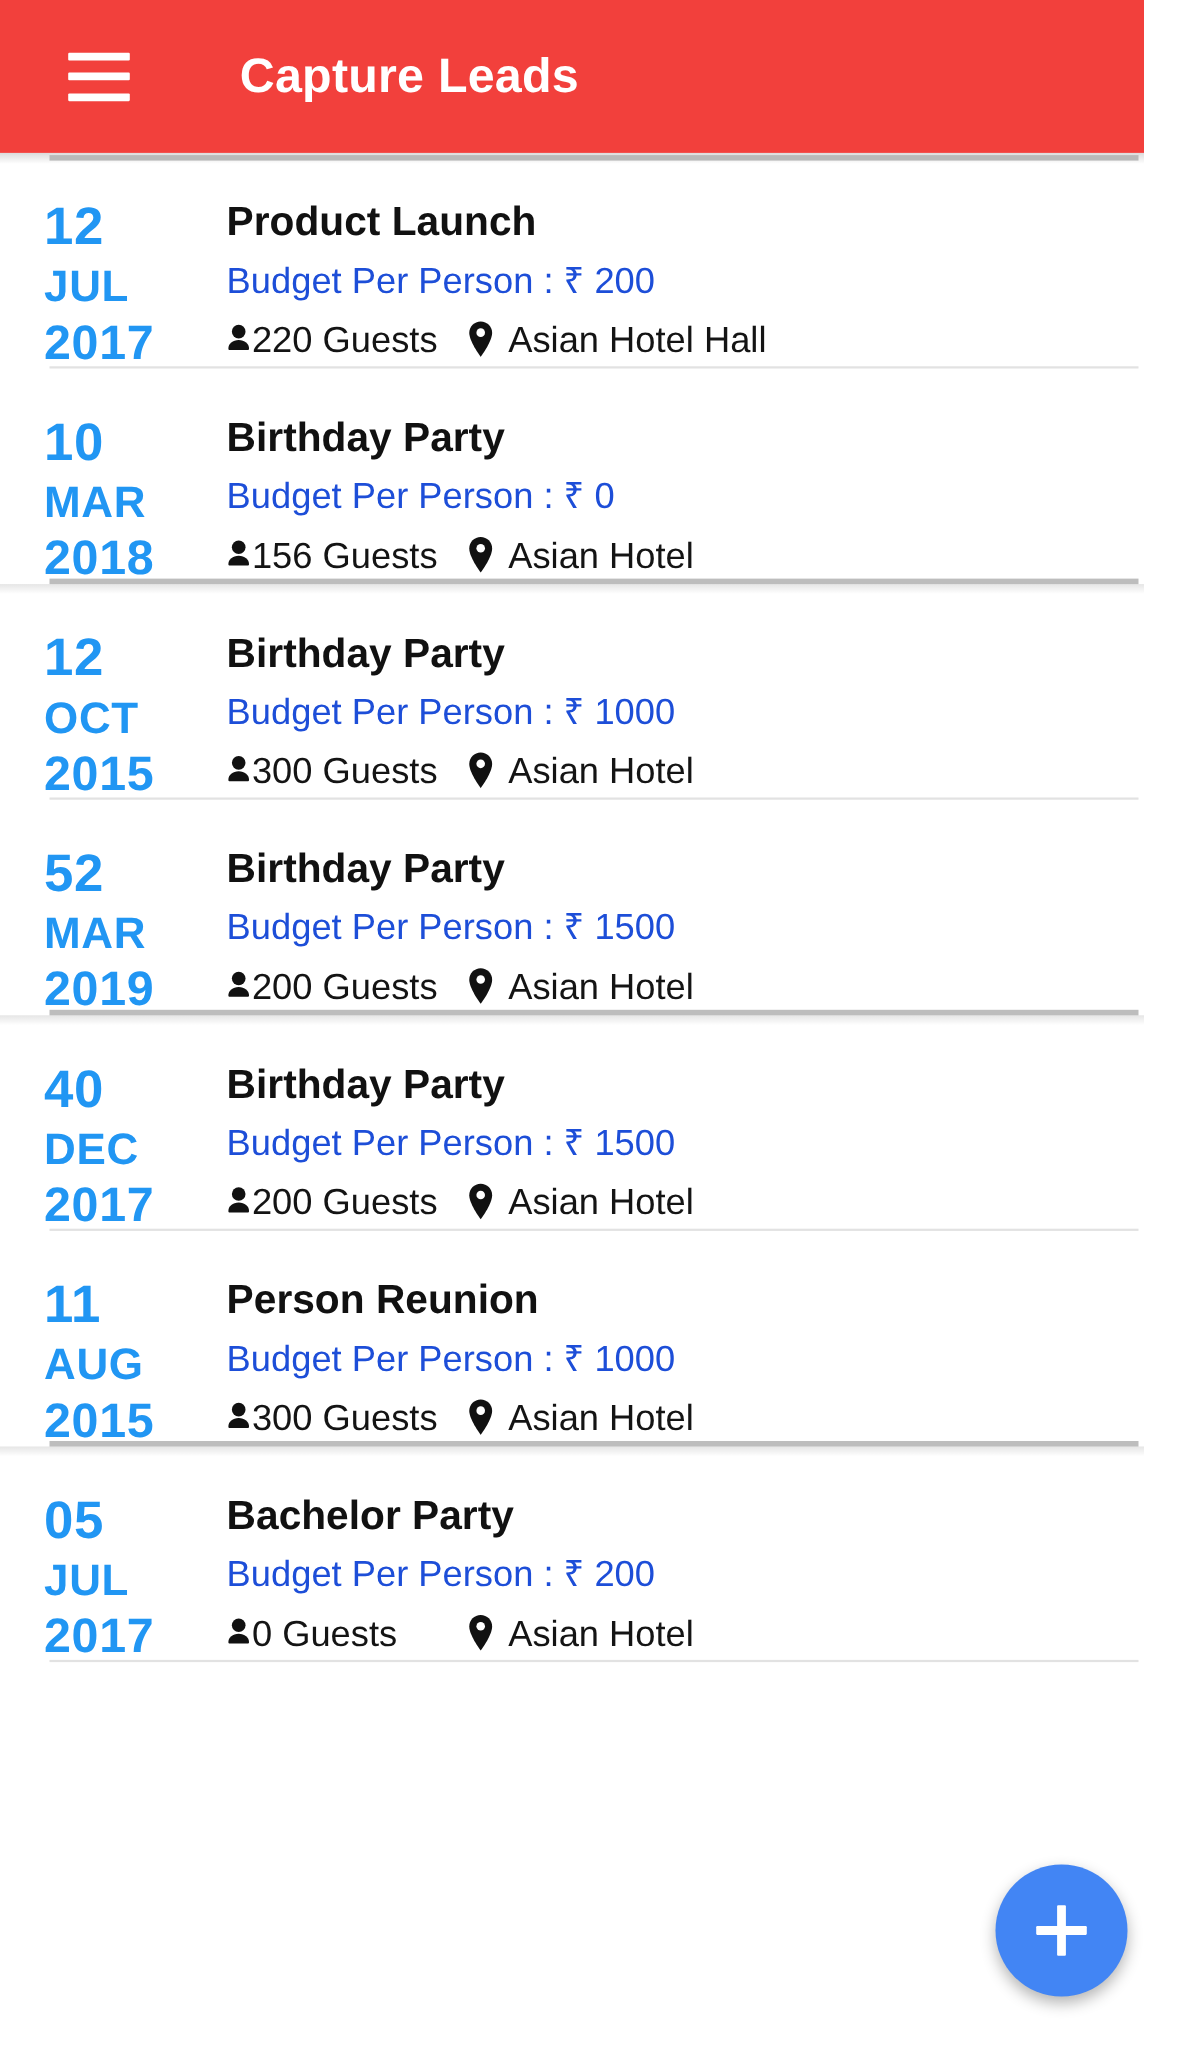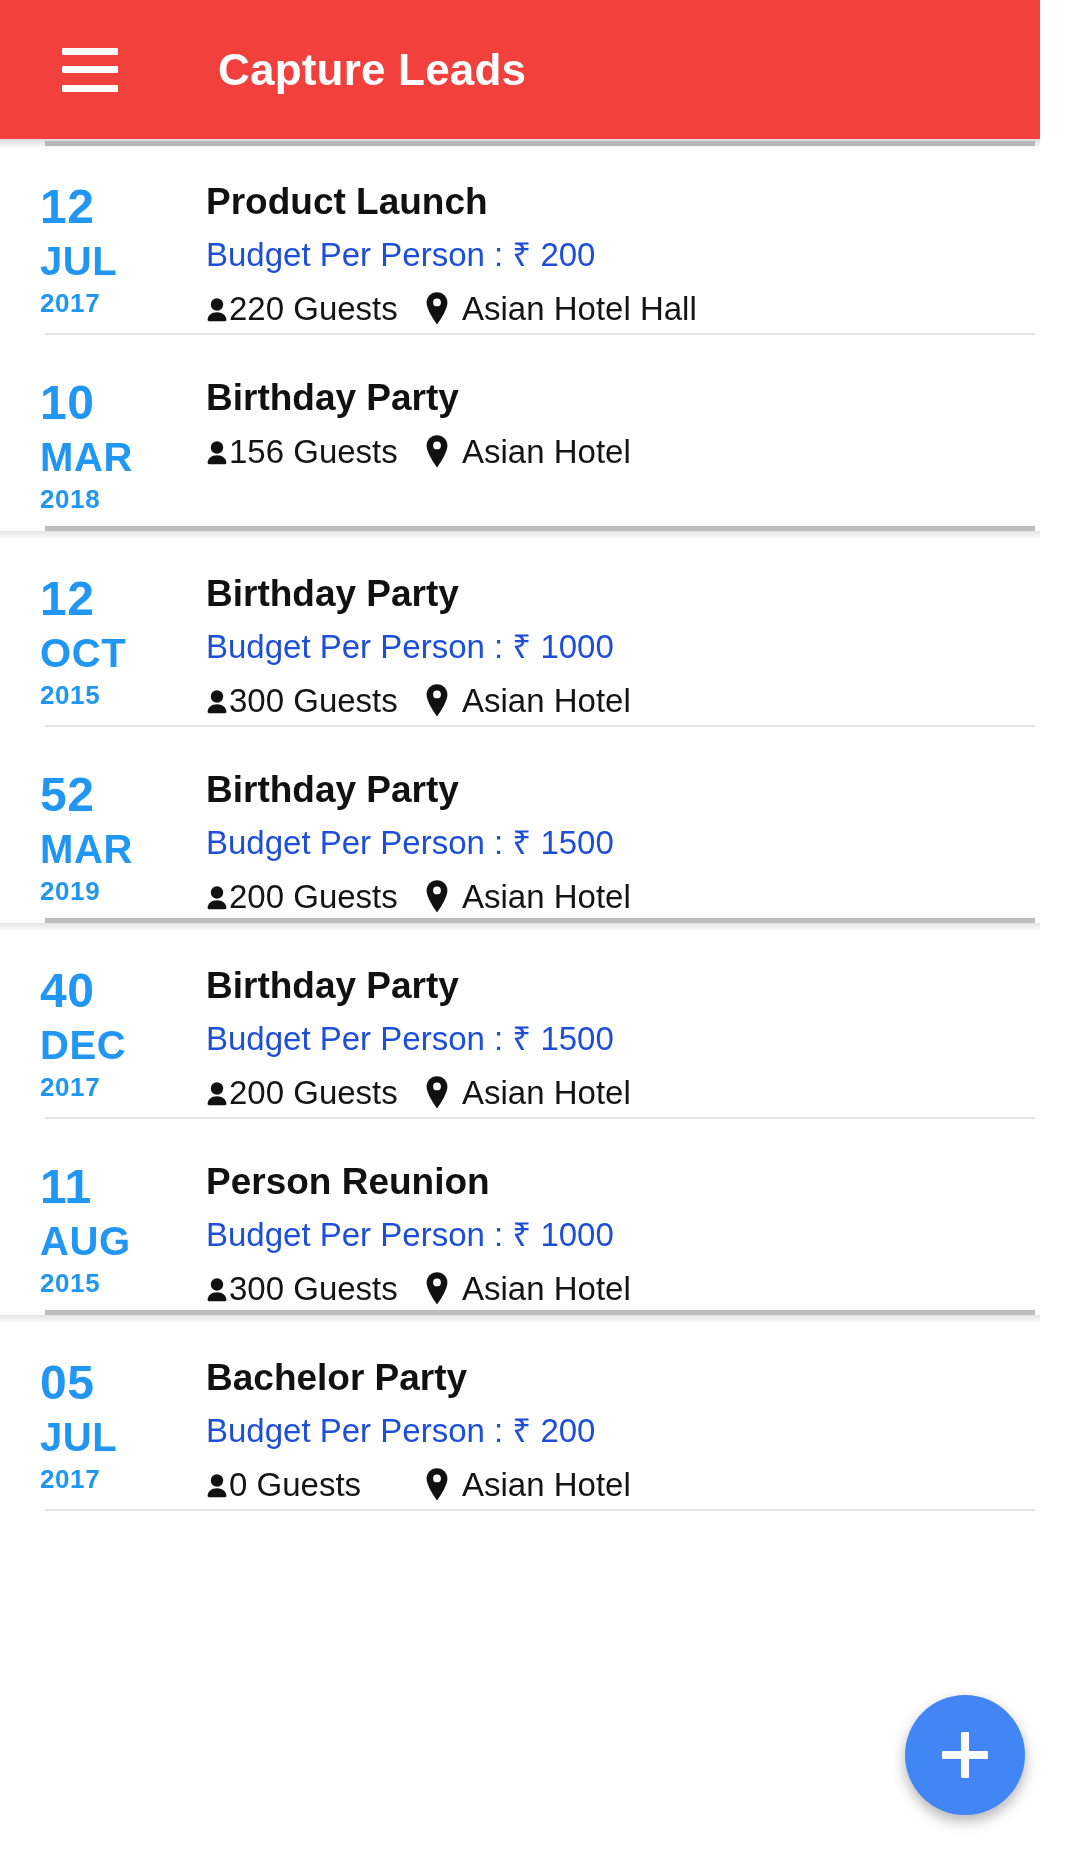--- a/index.html
+++ b/index.html
@@ -109,21 +109,21 @@
     margin-bottom: 10px;
   }
   .date-month {
     font-size: 40px;
     font-weight: bold;
     letter-spacing: 0.6px;
     display: block;
     margin-bottom: 9px;
   }
   .date-year {
-    font-size: 26px;
+    font-size: 44px;
     font-weight: bold;
     letter-spacing: 0.6px;
     display: block;
   }
 
   .info-col {
     flex: 1 1 auto;
     padding-left: 1px;
     min-width: 0;
   }
@@ -148,21 +148,21 @@
   .ev-meta {
     display: flex;
     align-items: center;
     font-size: 33px;
     color: #141414;
     line-height: 1;
     white-space: nowrap;
   }
   .meta-guests {
     display: flex;
-    align-items: flex-end;
+    align-items: flex-start;
     width: 218px;
     flex: 0 0 auto;
   }
   .meta-venue {
     display: flex;
     align-items: center;
   }
 
   .icon-person {
     flex: 0 0 auto;
@@ -287,20 +287,21 @@
   </div>
 
   <div class="row">
     <div class="date-col">
       <span class="date-day">10</span>
       <span class="date-month">MAR</span>
       <span class="date-year">2018</span>
     </div>
     <div class="info-col">
       <div class="ev-title">Birthday Party</div>
+      <div class="ev-budget">Budget Per Person : ₹ 0</div>
       <div class="ev-meta">
         <div class="meta-guests">
           <span class="icon-person">
             <svg viewBox="0 0 22 30" width="22" height="30" aria-hidden="true">
               <circle cx="11" cy="9.5" r="6.2" fill="#111111"></circle>
               <path d="M11 17.2c-5.4 0-9.4 3.4-9.4 7.6 0 0.9 0.5 1.4 1.5 1.4h15.8c1 0 1.5-0.5 1.5-1.4 0-4.2-4-7.6-9.4-7.6z" fill="#111111"></path>
             </svg>
           </span>
           <span>156 Guests</span>
         </div>

